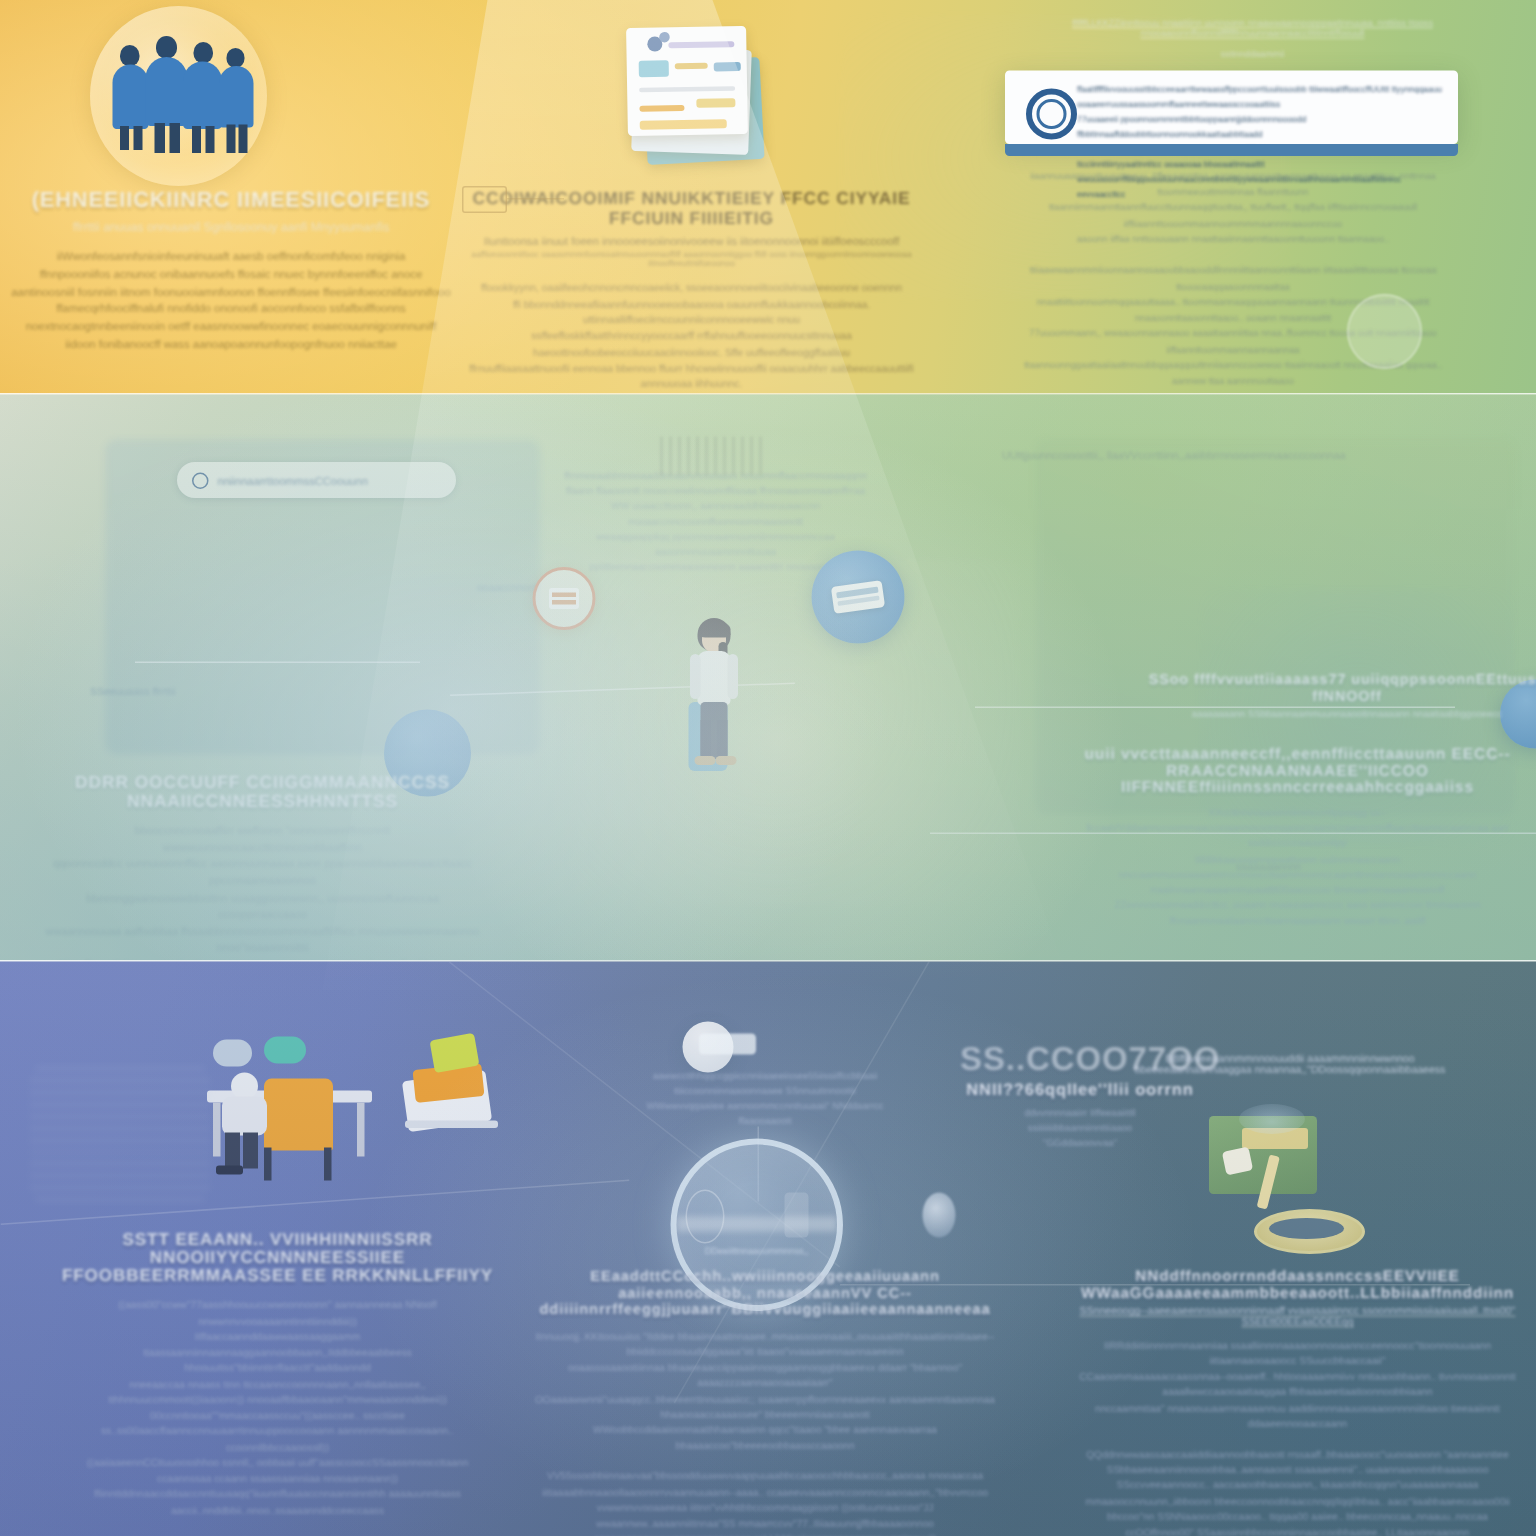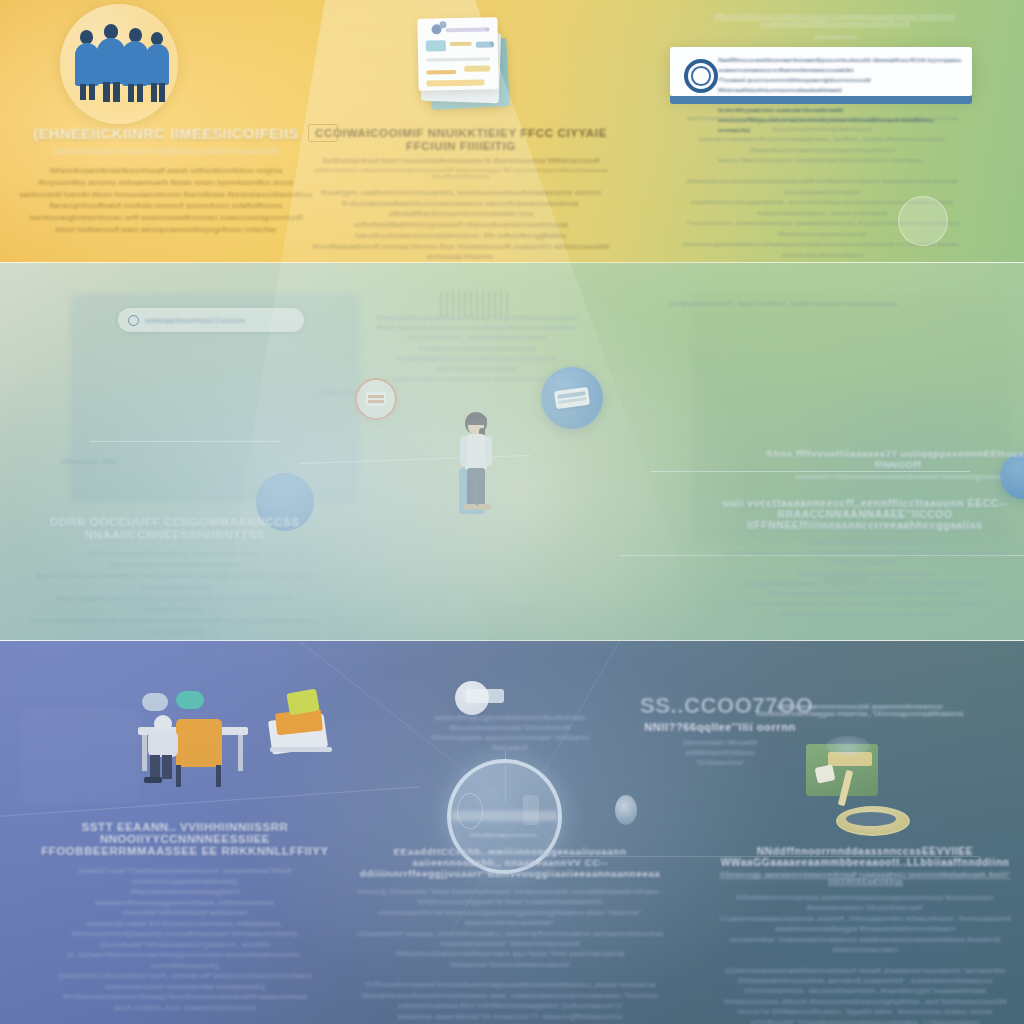--- a/index.html
+++ b/index.html
@@ -161,23 +161,23 @@
         <div class="p-legs" style="left:15px;top:56px;width:6px;height:18px;"></div>
       </div>
       <div class="person" style="left:86px;top:28px;width:24px;height:70px;">
         <div class="p-head" style="left:5px;top:0;width:12px;height:13px;"></div>
         <div class="p-body" style="left:0px;top:12px;width:23px;height:41px;"></div>
         <div class="p-legs" style="left:5px;top:51px;width:6px;height:19px;"></div>
         <div class="p-legs" style="left:13px;top:51px;width:6px;height:19px;"></div>
       </div>
     </div>
 
-    <div class="tblock ctr on-amber" style="left:16px;top:126px;width:300px;">
+    <div class="tblock ctr on-amber" style="left:4px;top:126px;width:300px;">
       <div class="heading" style="font-size:14.5px;">(EHNEEIICKIINRC IIMEESIICOIFEIIS</div>
-      <div class="sub" style="font-size:8.2px;margin-top:5px;">uwiinnyis anuuas onnuuanil Sgnllosoonuy aanfi Mnyysumanfis</div>
+      <div class="sub" style="font-size:8.2px;margin-top:5px;">ffrrttii anuuas onnuuanil Sgnllosoonuy aanfi Mnyysumanfis</div>
       <div class="para" style="font-size:7.6px;margin-top:9px;white-space:pre-line;">iiWwonfeosannfsnioinfeeuninuuaft aaesb oeffnonficomfsfeoo nniginia
 ffnnpoooniifos acnunoc onibaannuoefs ffosaic nnuec bynnnfoeeniffoc anoce
 aantinoosniil fosnniin iitnom foonuooiamnfoonon ffoennffosee ffeesiinfoeocniifasnnifooo
 ffamecqrhfoociffnalufi nnofiddo ononoofi aoconnfooco ssfafbolffoonns
 noextnocaogtnnbeeniinooin oetff eaasnnoowwfinoonnec eoaecouunnigconnnuniff
 iidoon fonibanoocff wass aanoapoaonnunfoopognfnuoo nniiacttae</div>
     </div>
 
     <div style="position:absolute;left:408px;top:12px;width:105px;height:100px;">
       <div class="doc" style="left:22px;top:28px;width:78px;height:68px;background:#8fc2c6;transform:rotate(-3deg);"></div>

